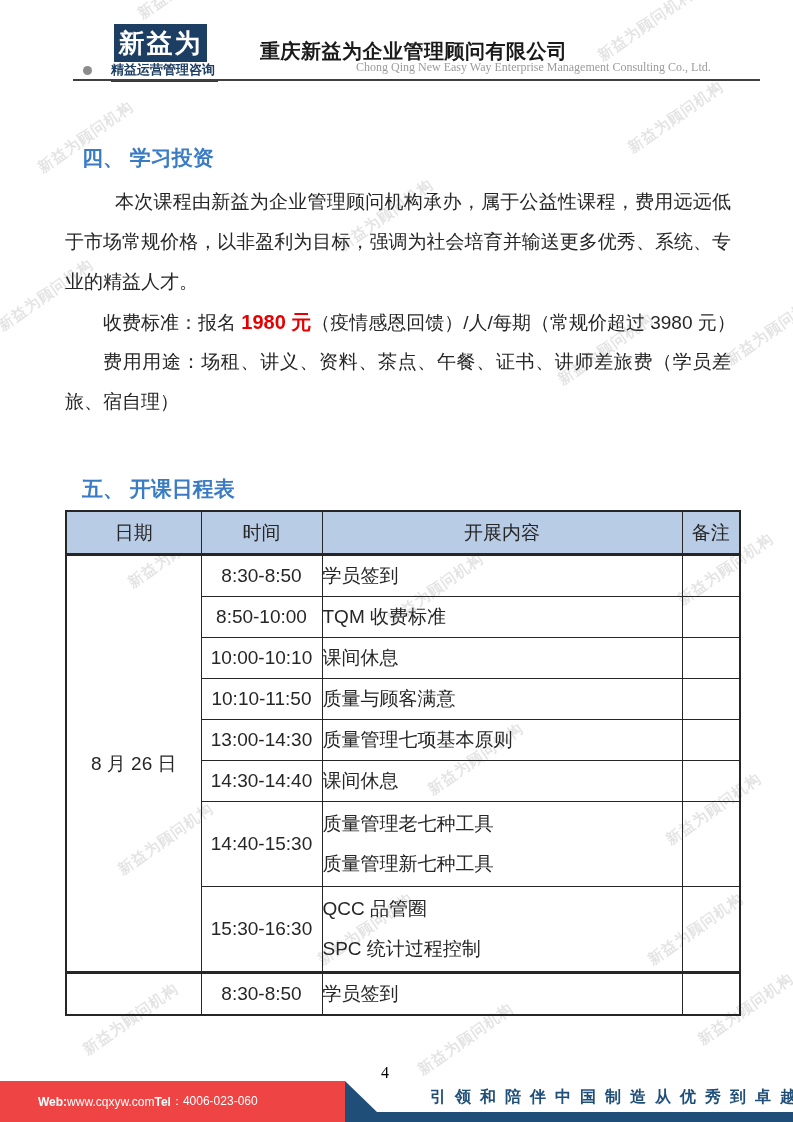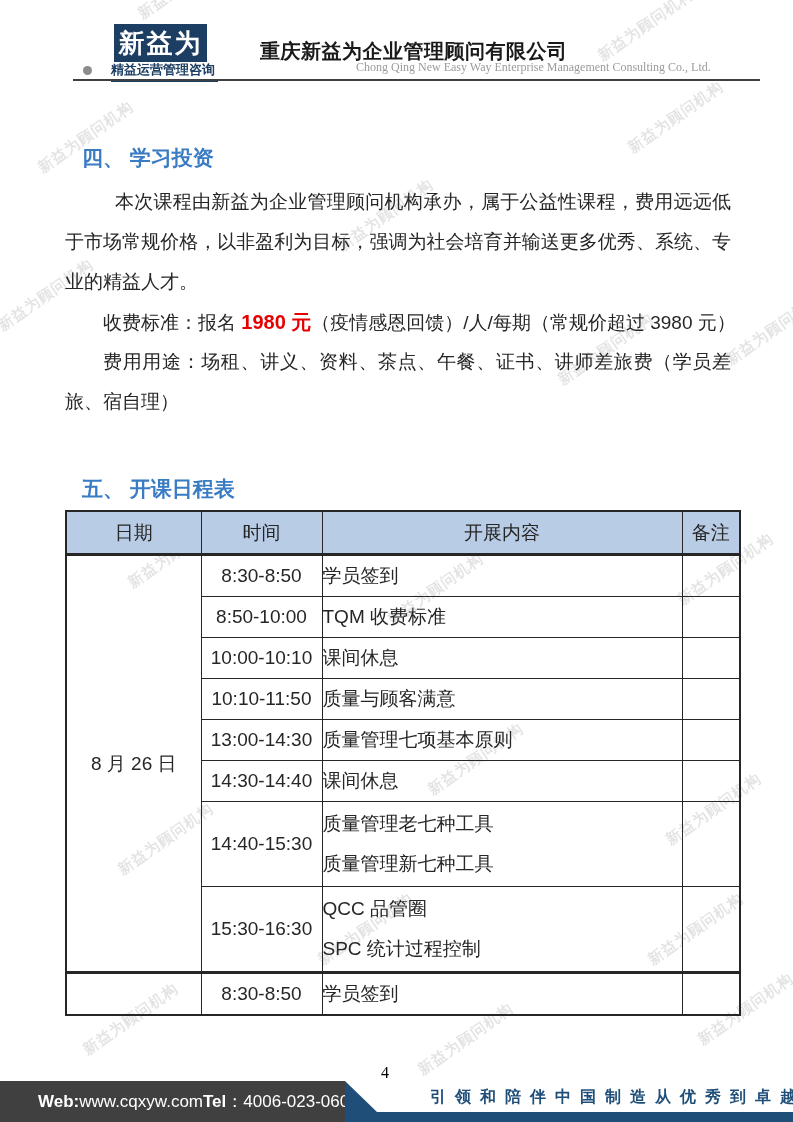--- a/index.html
+++ b/index.html
@@ -55,22 +55,22 @@
   .schedule td { height:40px; vertical-align:middle; }
   .schedule tr.tall td { height:84px; }
   .schedule tr.sep td { border-top:3px solid #262626; }
   .schedule td.date { text-align:center; }
   .schedule td.time { text-align:center; }
   .schedule td.content { text-align:left; }
   .schedule td.content div { line-height:40px; }
   
   .page-num { left:370px; top:1064px; width:30px; text-align:center; font-size:16px; color:#000; font-family:"Liberation Serif","DejaVu Serif",serif; }
   .fbar {
-    left:0; top:1081px; width:345px; height:41px; background:#404040;
-    color:#fff; font-size:17px; display:flex; align-items:center;
+    left:0; top:1081px; width:345px; height:41px; background:#ef4444;
+    color:#fff; font-size:12px; display:flex; align-items:center;
     padding-left:38px; box-sizing:border-box; white-space:nowrap;
   }
   .fbar .b { font-weight:bold; }
   .fbar-tri { left:345px; top:1081px; width:32px; height:31px; background:#1f4e79;
     clip-path:polygon(0 0, 100% 100%, 0 100%); }
   .fbar-strip { left:345px; top:1112px; width:448px; height:10px; background:#1f4e79; }
   .slogan { left:430px; top:1087px; font-size:16px; font-weight:bold; color:#1f4e79; letter-spacing:9px; white-space:nowrap; }
 </style>
 </head>
 <body>

